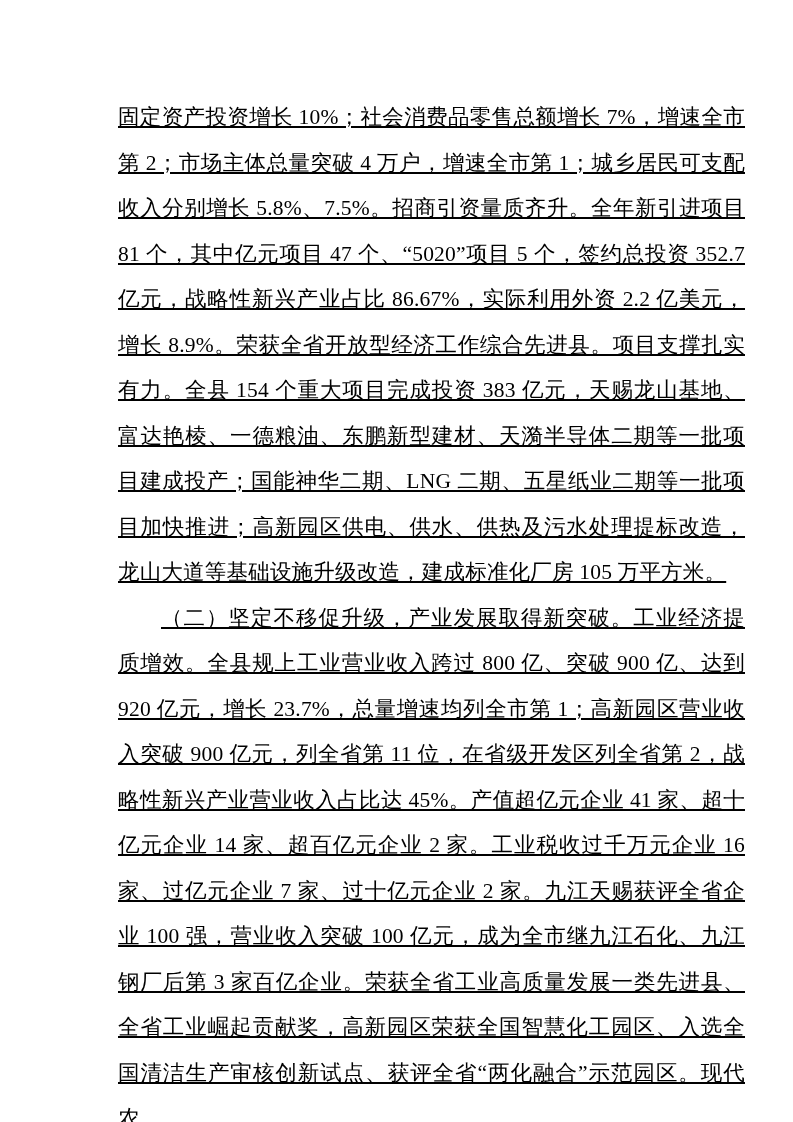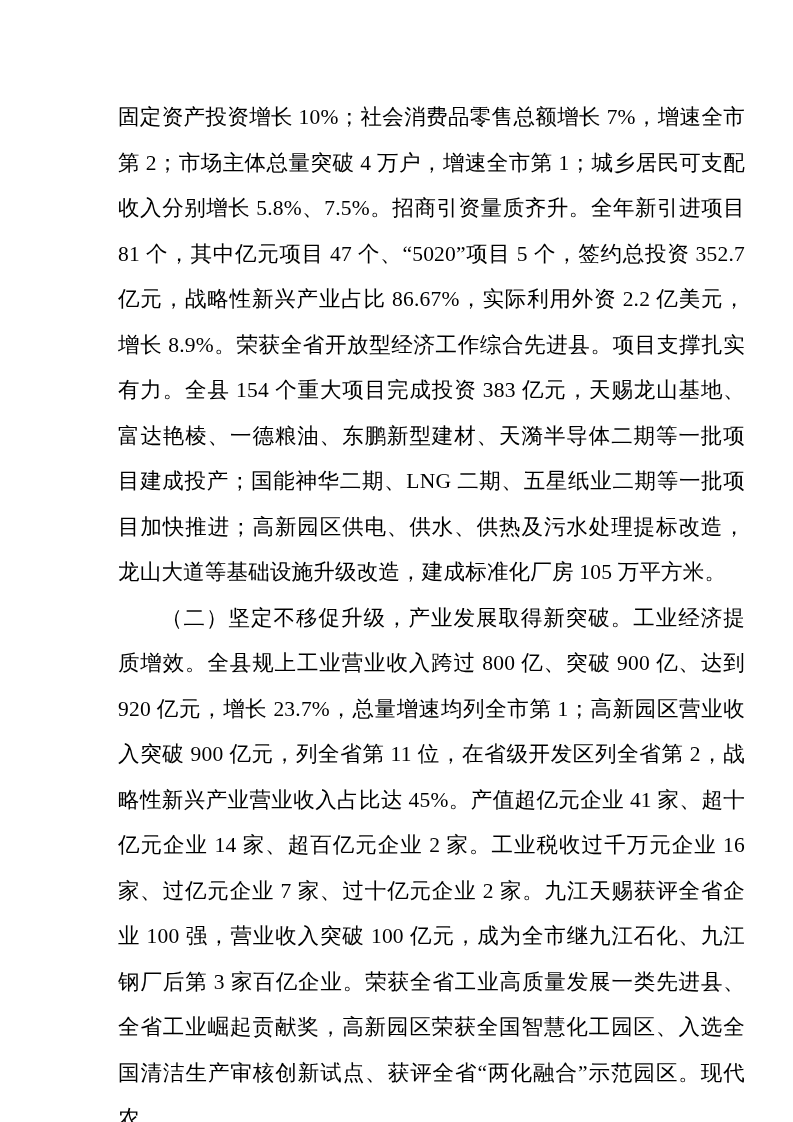--- a/index.html
+++ b/index.html
@@ -13,20 +13,21 @@
     font-family: "Liberation Serif", serif;
     color: #000000;
     overflow: hidden;
   }
   .page {
     position: relative;
     width: 793px;
     height: 1122px;
     box-sizing: border-box;
     padding: 95px 48px 60px 118px;
+    text-decoration: underline;
   }
   .doc-body {
     font-size: 21.5px;
     line-height: 45.5px;
     text-align: justify;
     text-justify: inter-ideograph;
     letter-spacing: 0.2px;
   }
   .para {
     margin: 0;

